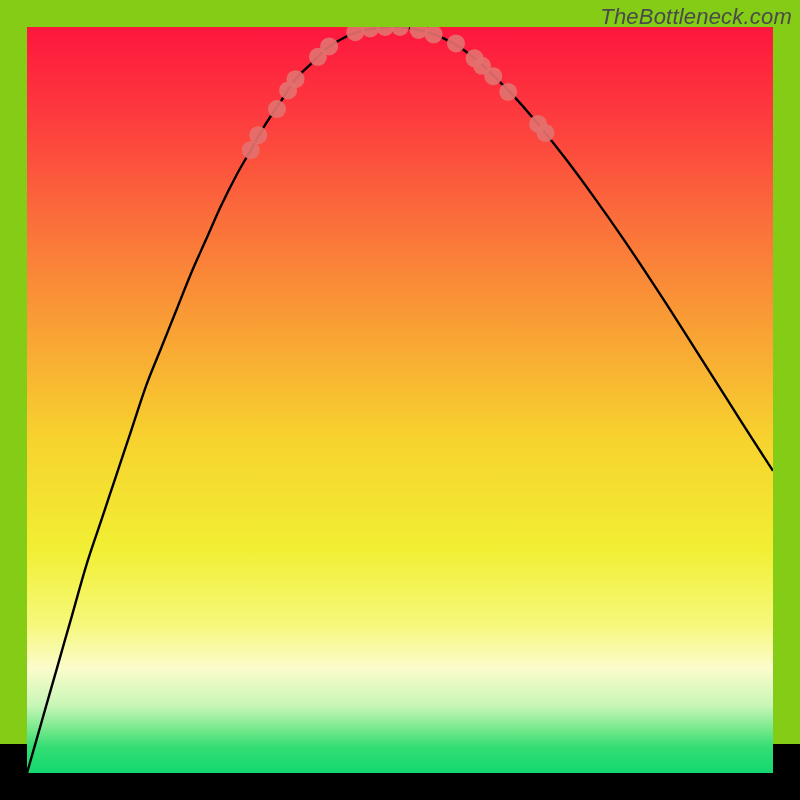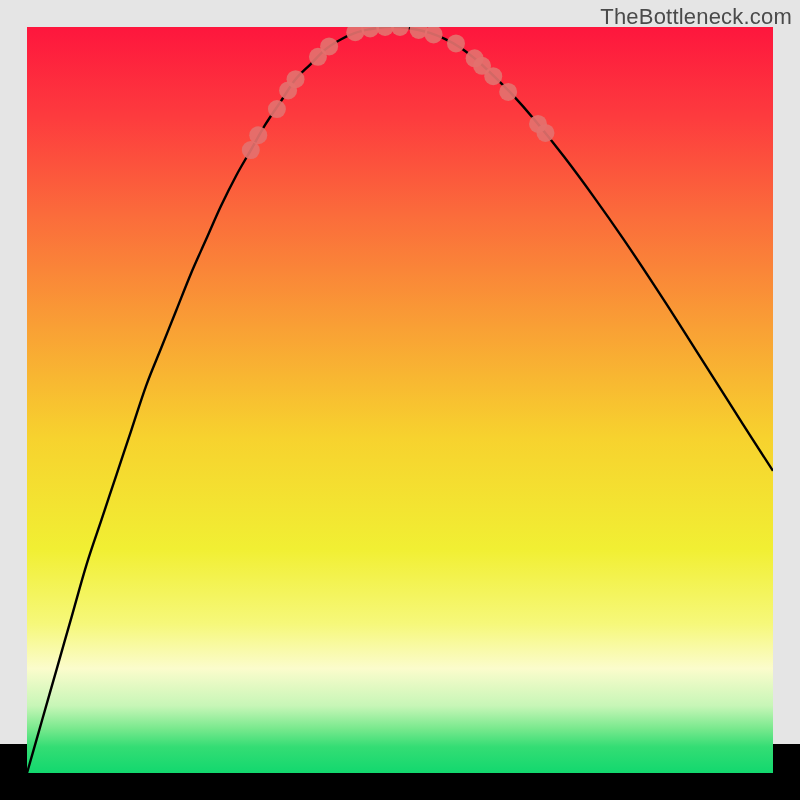--- a/index.html
+++ b/index.html
@@ -9,21 +9,22 @@
     height: 800px;
     overflow: hidden;
     background: #000;
     font-family: Arial, Helvetica, sans-serif;
   }
   .frame {
     position: absolute;
     top: 0; left: 0;
     width: 800px;
     height: 744px;
-    background: #e5e5e5;
+    background: #84cc16;
+    font-style: italic;
   }
   .plot {
     position: absolute;
     top: 27px;
     left: 27px;
     width: 746px;
     height: 746px;
     overflow: hidden;
   }
   .watermark {

